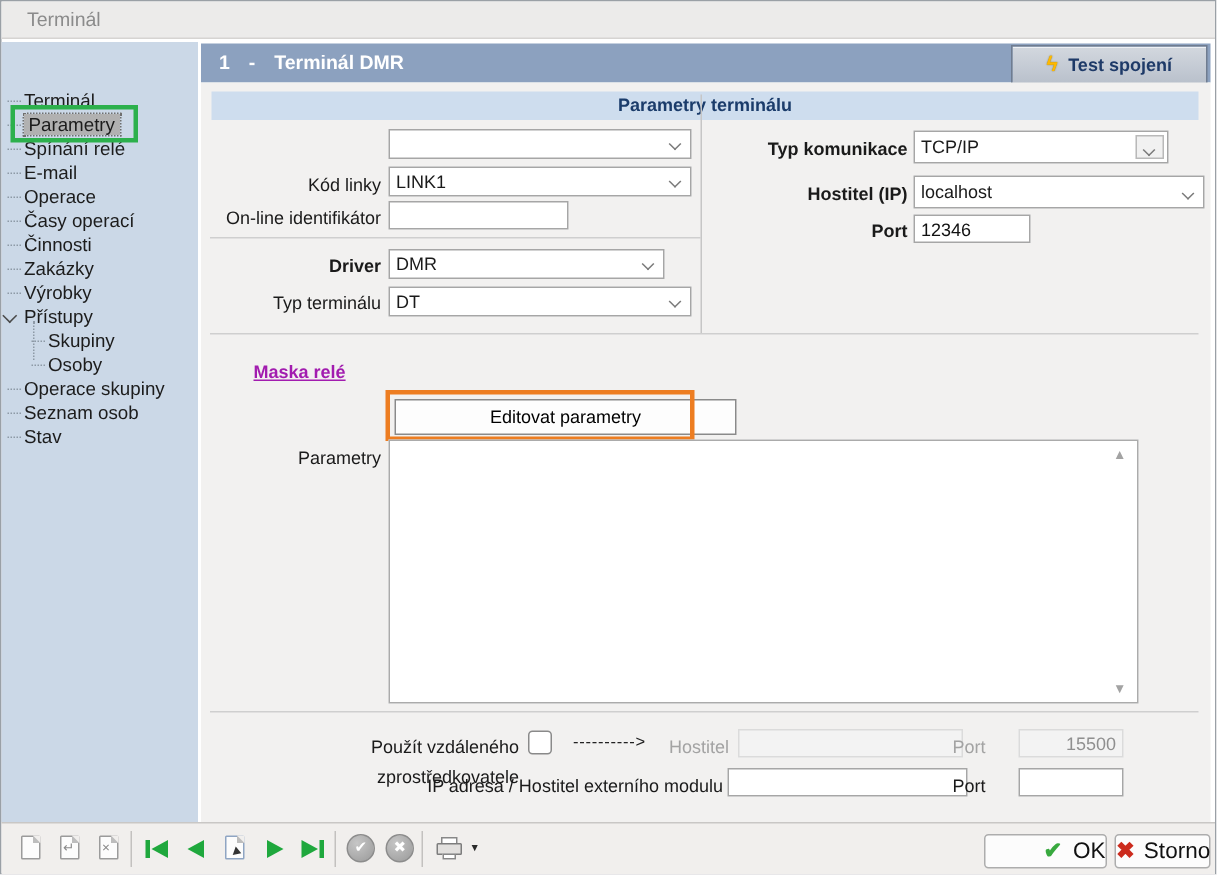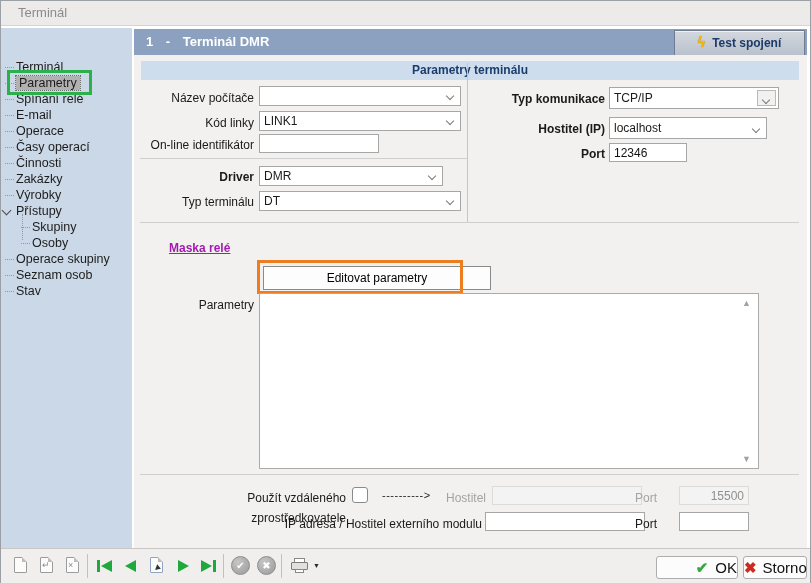--- a/index.html
+++ b/index.html
@@ -111,21 +111,20 @@
       <span>Terminál DMR</span>
     </div>
     <div class="test-btn">
       <span class="bolt">ϟ</span><span>Test spojení</span>
     </div>
   </div>
 
   <div class="content">
     <div class="strip">Parametry terminálu</div>
 
-    <div class="llbl" style="top:33px">Název počítače</div>
     <div class="combo" style="left:125px; top:31px; width:202px; height:20px;">
       <span class="val"></span>
       <span class="cchev"></span>
     </div>
     <div class="llbl" style="top:58px">Kód linky</div>
     <div class="combo" style="left:125px; top:56px; width:202px; height:20px;">
       <span class="val">LINK1</span>
       <span class="cchev"></span>
     </div>
     <div class="llbl" style="top:80px">On-line identifikátor</div>
@@ -147,21 +146,21 @@
     <div class="hsep" style="left:6px; top:167px; width:659px;"></div>
 
     <div class="rlbl" style="top:34px">Typ komunikace</div>
     <div class="combo" style="left:475px; top:32px; width:170px; height:22px;">
       <span class="val" style="top:3px">TCP/IP</span>
       <span class="chev-box">
           <span class="cchev"></span>
         </span>
     </div>
     <div class="rlbl" style="top:64px">Hostitel (IP)</div>
-    <div class="combo" style="left:475px; top:62px; width:158px; height:22px;">
+    <div class="combo" style="left:475px; top:62px; width:194px; height:22px;">
       <span class="val" style="top:3px">localhost</span>
       <span class="cchev" style="top:8px"></span>
     </div>
     <div class="rlbl" style="top:89px">Port</div>
     <input class="fld" style="left: 475px; top: 88px; width: 78px; height: 19px;" value="12346">
 
     <div class="link" style="left:35px; top:186px;">Maska relé</div>
     <div class="edit-btn">Editovat parametry</div>
     <div class="orange-box"></div>
 

